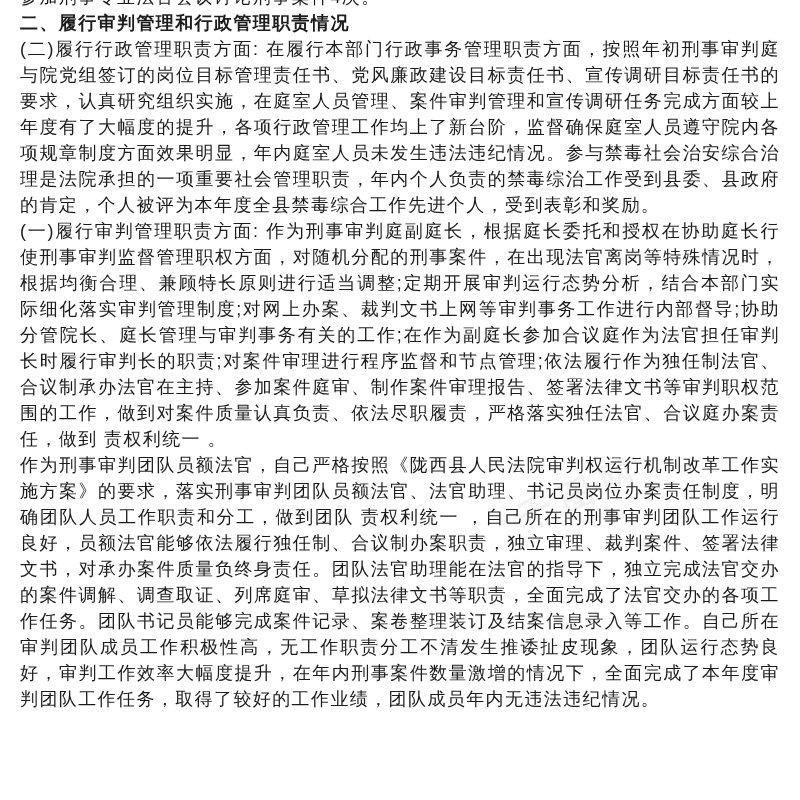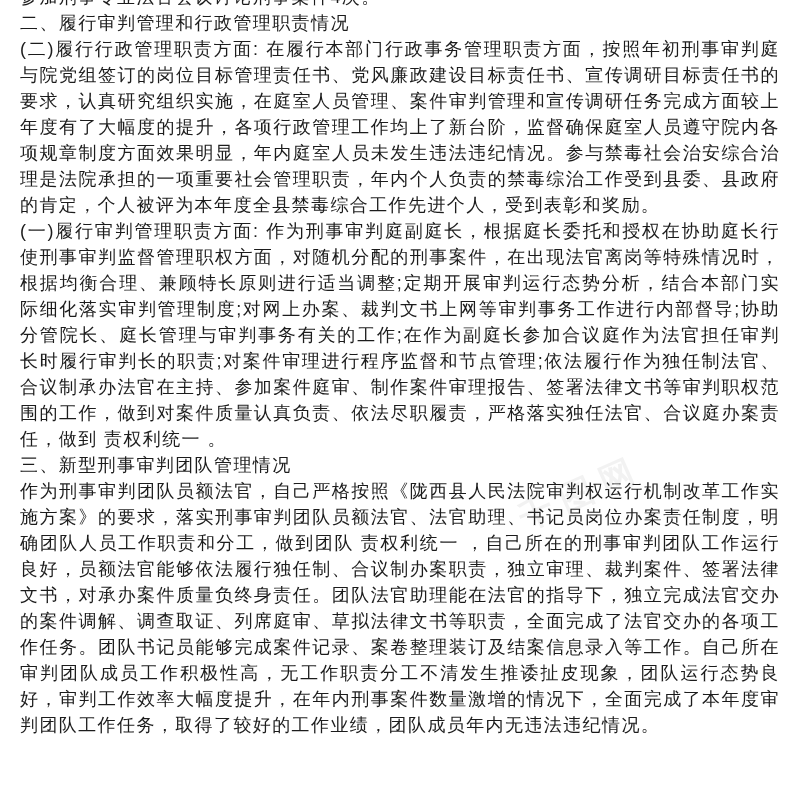--- a/index.html
+++ b/index.html
@@ -25,21 +25,21 @@
     line-height: 26px;
     letter-spacing: 1.4px;
   }
 
   .content p {
     text-align: justify;
     text-justify: inter-character;
   }
 
   .content p.heading {
-    font-weight: 400;
+    font-weight: 700;
     text-align: left;
   }
 
   .watermark {
     position: absolute;
     top: 470px;
     left: 515px;
     color: rgba(130, 130, 130, 0.10);
     font-size: 34px;
     letter-spacing: 10px;
@@ -56,20 +56,19 @@
 
   <div class="content">
     <p class="body">参加刑事专业法官会议讨论刑事案件4次。</p>
 
     <p class="heading">二、履行审判管理和行政管理职责情况</p>
 
     <p class="body">(二)履行行政管理职责方面: 在履行本部门行政事务管理职责方面，按照年初刑事审判庭与院党组签订的岗位目标管理责任书、党风廉政建设目标责任书、宣传调研目标责任书的要求，认真研究组织实施，在庭室人员管理、案件审判管理和宣传调研任务完成方面较上年度有了大幅度的提升，各项行政管理工作均上了新台阶，监督确保庭室人员遵守院内各项规章制度方面效果明显，年内庭室人员未发生违法违纪情况。参与禁毒社会治安综合治理是法院承担的一项重要社会管理职责，年内个人负责的禁毒综治工作受到县委、县政府的肯定，个人被评为本年度全县禁毒综合工作先进个人，受到表彰和奖励。</p>
 
     <p class="body">(一)履行审判管理职责方面: 作为刑事审判庭副庭长，根据庭长委托和授权在协助庭长行使刑事审判监督管理职权方面，对随机分配的刑事案件，在出现法官离岗等特殊情况时，根据均衡合理、兼顾特长原则进行适当调整;定期开展审判运行态势分析，结合本部门实际细化落实审判管理制度;对网上办案、裁判文书上网等审判事务工作进行内部督导;协助分管院长、庭长管理与审判事务有关的工作;在作为副庭长参加合议庭作为法官担任审判长时履行审判长的职责;对案件审理进行程序监督和节点管理;依法履行作为独任制法官、合议制承办法官在主持、参加案件庭审、制作案件审理报告、签署法律文书等审判职权范围的工作，做到对案件质量认真负责、依法尽职履责，严格落实独任法官、合议庭办案责任，做到 责权利统一 。</p>
 
-    <p class="heading">三、新型刑事审判团队管理情况</p>
 
     <p class="body">作为刑事审判团队员额法官，自己严格按照《陇西县人民法院审判权运行机制改革工作实施方案》的要求，落实刑事审判团队员额法官、法官助理、书记员岗位办案责任制度，明确团队人员工作职责和分工，做到团队 责权利统一 ，自己所在的刑事审判团队工作运行良好，员额法官能够依法履行独任制、合议制办案职责，独立审理、裁判案件、签署法律文书，对承办案件质量负终身责任。团队法官助理能在法官的指导下，独立完成法官交办的案件调解、调查取证、列席庭审、草拟法律文书等职责，全面完成了法官交办的各项工作任务。团队书记员能够完成案件记录、案卷整理装订及结案信息录入等工作。自己所在审判团队成员工作积极性高，无工作职责分工不清发生推诿扯皮现象，团队运行态势良好，审判工作效率大幅度提升，在年内刑事案件数量激增的情况下，全面完成了本年度审判团队工作任务，取得了较好的工作业绩，团队成员年内无违法违纪情况。</p>
   </div>
 
   <div class="watermark">千图网</div>
 
 </div>
 
 </body></html>

